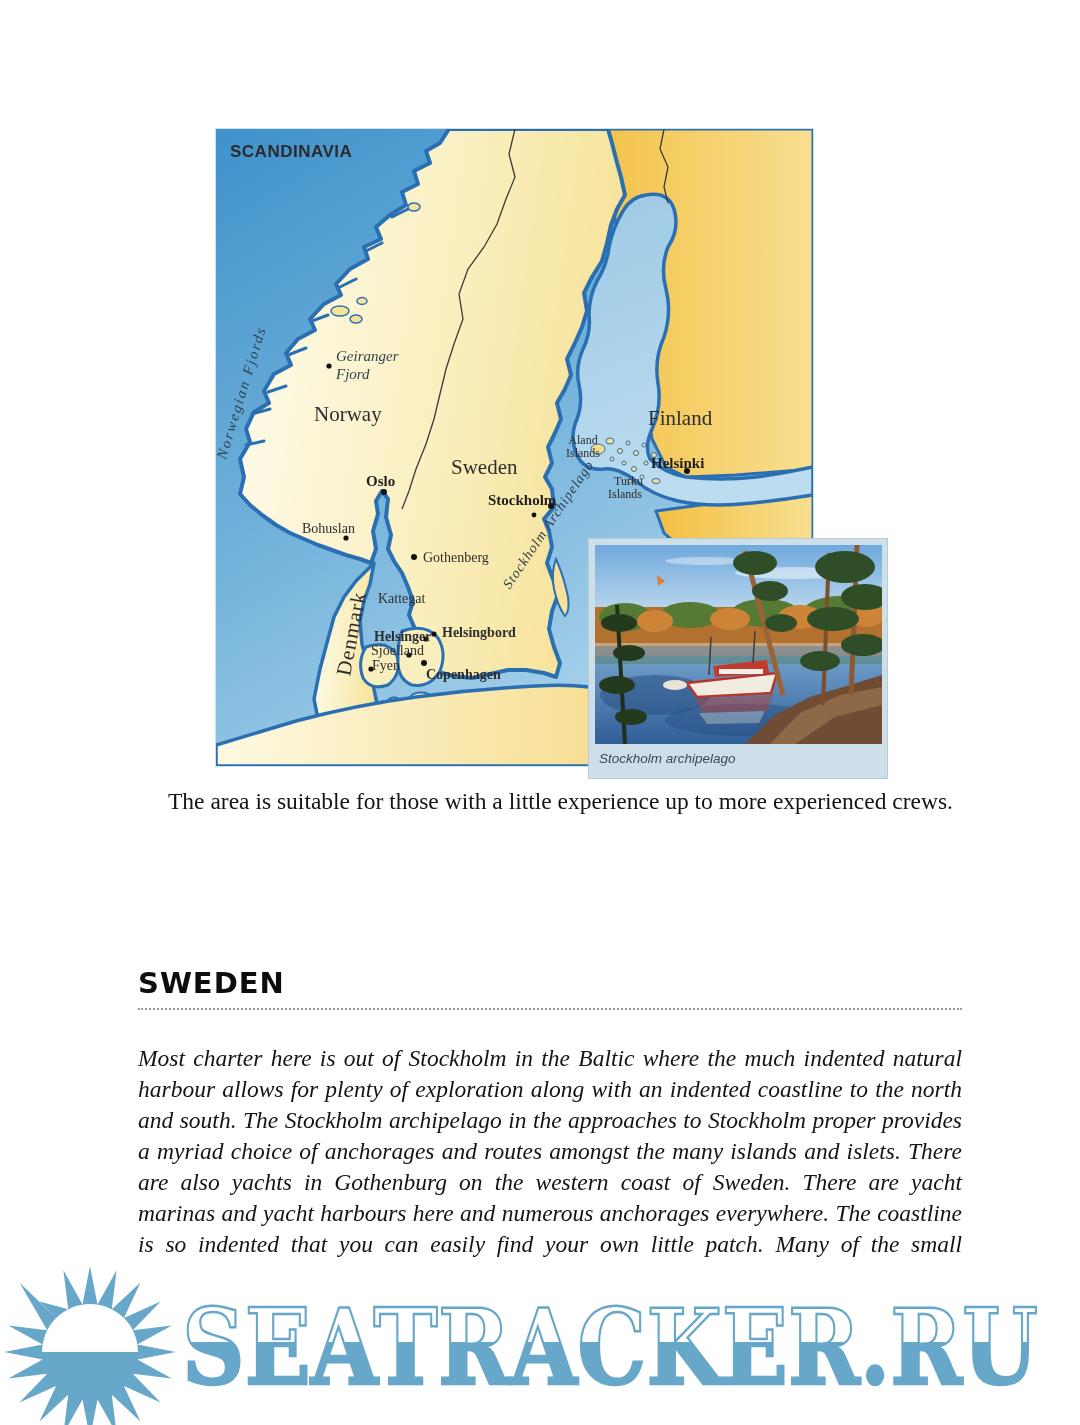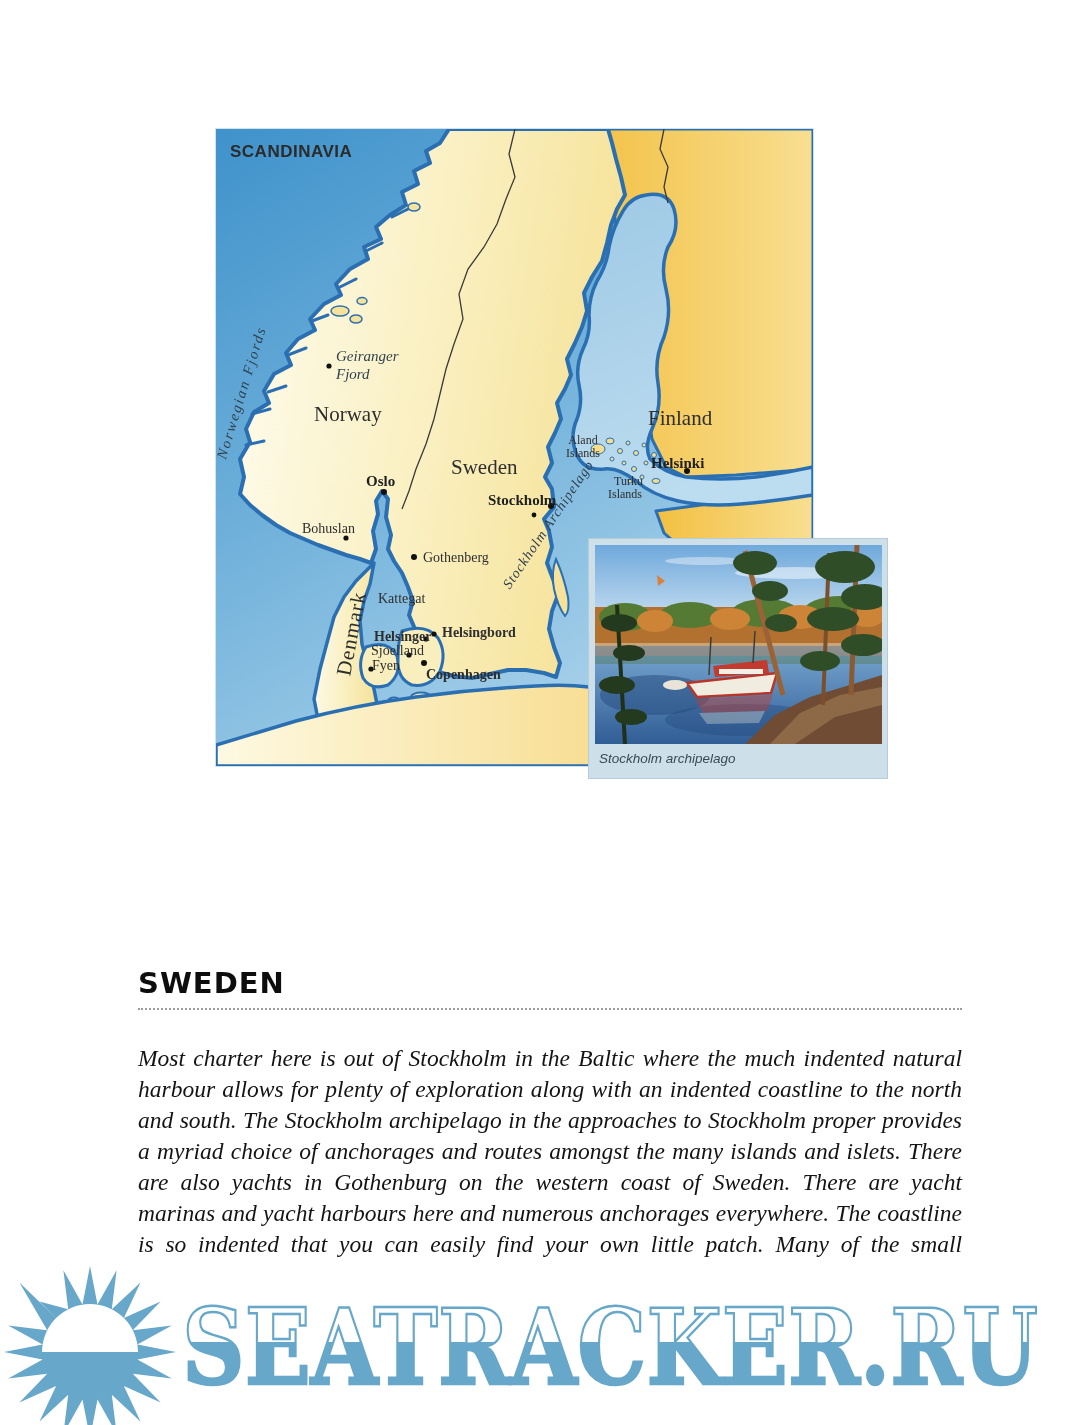--- a/index.html
+++ b/index.html
@@ -249,20 +249,21 @@
           <ellipse cx="36" cy="172" rx="16" ry="8" fill="#243a1e"></ellipse>
         </g>
 
         <path d="M 62 30 L 70 36 L 63 41 Z" fill="#d9823a"></path>
       </svg>
     </div>
     <div class="photo-caption">Stockholm archipelago</div>
   </div>
 
   <div class="text-block" style="top:786px;">
+    <p>The area is suitable for those with a little experience up to more experienced crews.</p>
   </div>
 
   <h2 class="section-heading">SWEDEN</h2>
   <div class="dotted-rule"></div>
 
   <div class="text-block no-indent" style="top:1043px;font-style:italic;">
     <p>Most charter here is out of Stockholm in the Baltic where the much indented natural harbour allows for plenty of exploration along with an indented coastline to the north and south. The Stockholm archipelago in the approaches to Stockholm proper provides a myriad choice of anchorages and routes amongst the many islands and islets. There are also yachts in Gothenburg on the western coast of Sweden. There are yacht marinas and yacht harbours here and numerous anchorages everywhere. The coastline is so indented that you can easily find your own little patch. Many of the small</p>
   </div>
 
   <svg class="watermark-sun" viewBox="0 0 180 180">

